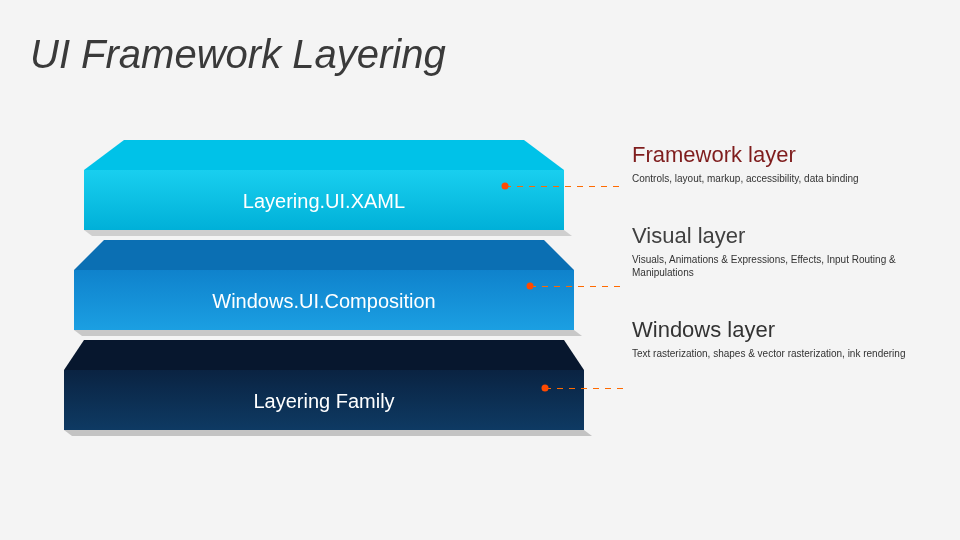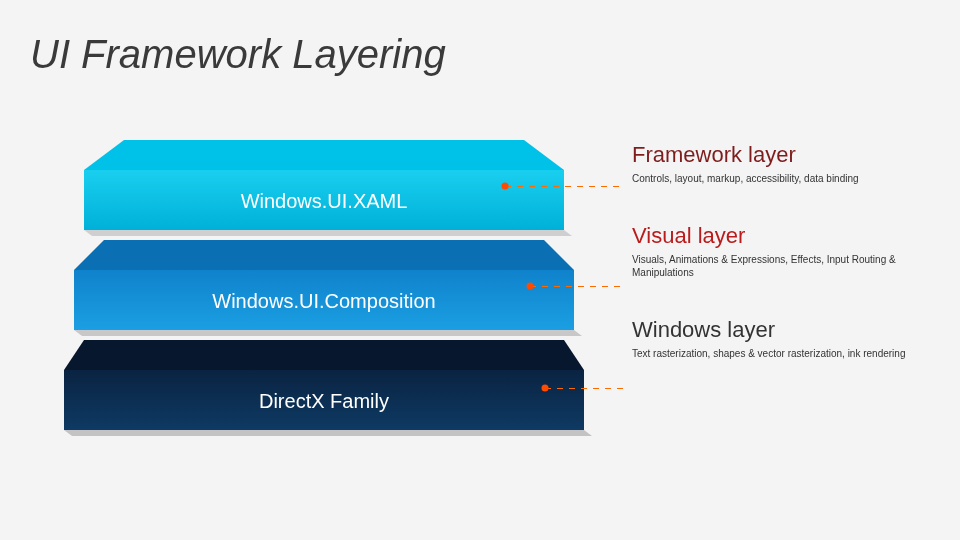--- a/index.html
+++ b/index.html
@@ -95,21 +95,21 @@
         <defs>
           <linearGradient id="g0" x1="0" y1="0" x2="0" y2="1">
             <stop offset="0" stop-color="#19cfef"></stop>
             <stop offset="1" stop-color="#00b0d8"></stop>
           </linearGradient>
         </defs>
         <polygon points="60,0 460,0 500,30 20,30" fill="#00c2e8"></polygon>
         <polygon points="20,30 500,30 500,90 20,90" fill="url(#g0)"></polygon>
         <polygon points="20,90 500,90 508,96 28,96" fill="#000" opacity="0.15"></polygon>
       </svg>
-      <div class="slab-label">Windows.UI.XAML</div>
+      <div class="slab-label">Layering.UI.XAML</div>
     </div>
   </div>
 
   <div class="layer">
     <div class="slab">
       <svg viewBox="0 0 520 105">
         <defs>
           <linearGradient id="g1" x1="0" y1="0" x2="0" y2="1">
             <stop offset="0" stop-color="#0f82cc"></stop>
             <stop offset="1" stop-color="#1b9fe2"></stop>
@@ -129,41 +129,41 @@
         <defs>
           <linearGradient id="g2" x1="0" y1="0" x2="0" y2="1">
             <stop offset="0" stop-color="#0a2342"></stop>
             <stop offset="1" stop-color="#0e3a63"></stop>
           </linearGradient>
         </defs>
         <polygon points="20,0 500,0 520,30 0,30" fill="#07172e"></polygon>
         <polygon points="0,30 520,30 520,90 0,90" fill="url(#g2)"></polygon>
         <polygon points="0,90 520,90 528,96 8,96" fill="#000" opacity="0.2"></polygon>
       </svg>
-      <div class="slab-label">DirectX Family</div>
+      <div class="slab-label">Layering Family</div>
     </div>
   </div>
 
 </div>
 
 <div class="leader" style="left:505px; top:186px; width:119px;"></div>
 <div class="leader-dot" style="left:505px; top:186px;"></div>
 
 <div class="leader" style="left:530px; top:286px; width:94px;"></div>
 <div class="leader-dot" style="left:530px; top:286px;"></div>
 
 <div class="leader" style="left:545px; top:388px; width:79px;"></div>
 <div class="leader-dot" style="left:545px; top:388px;"></div>
 
 <div class="callouts">
   <div class="callout">
     <div class="callout-title" style="color: #7f1d1d;">Framework layer</div>
     <div class="callout-desc">Controls, layout, markup, accessibility, data binding</div>
   </div>
   <div class="callout">
-    <div class="callout-title" style="color: #b91c1c;">Visual layer</div>
+    <div class="callout-title" style="color: #404040;">Visual layer</div>
     <div class="callout-desc">Visuals, Animations &amp; Expressions, Effects, Input Routing &amp; Manipulations</div>
   </div>
   <div class="callout">
     <div class="callout-title" style="color: rgb(51, 51, 51);">Windows layer</div>
     <div class="callout-desc">Text rasterization, shapes &amp; vector rasterization, ink rendering</div>
   </div>
 </div>
 
 </body></html>

